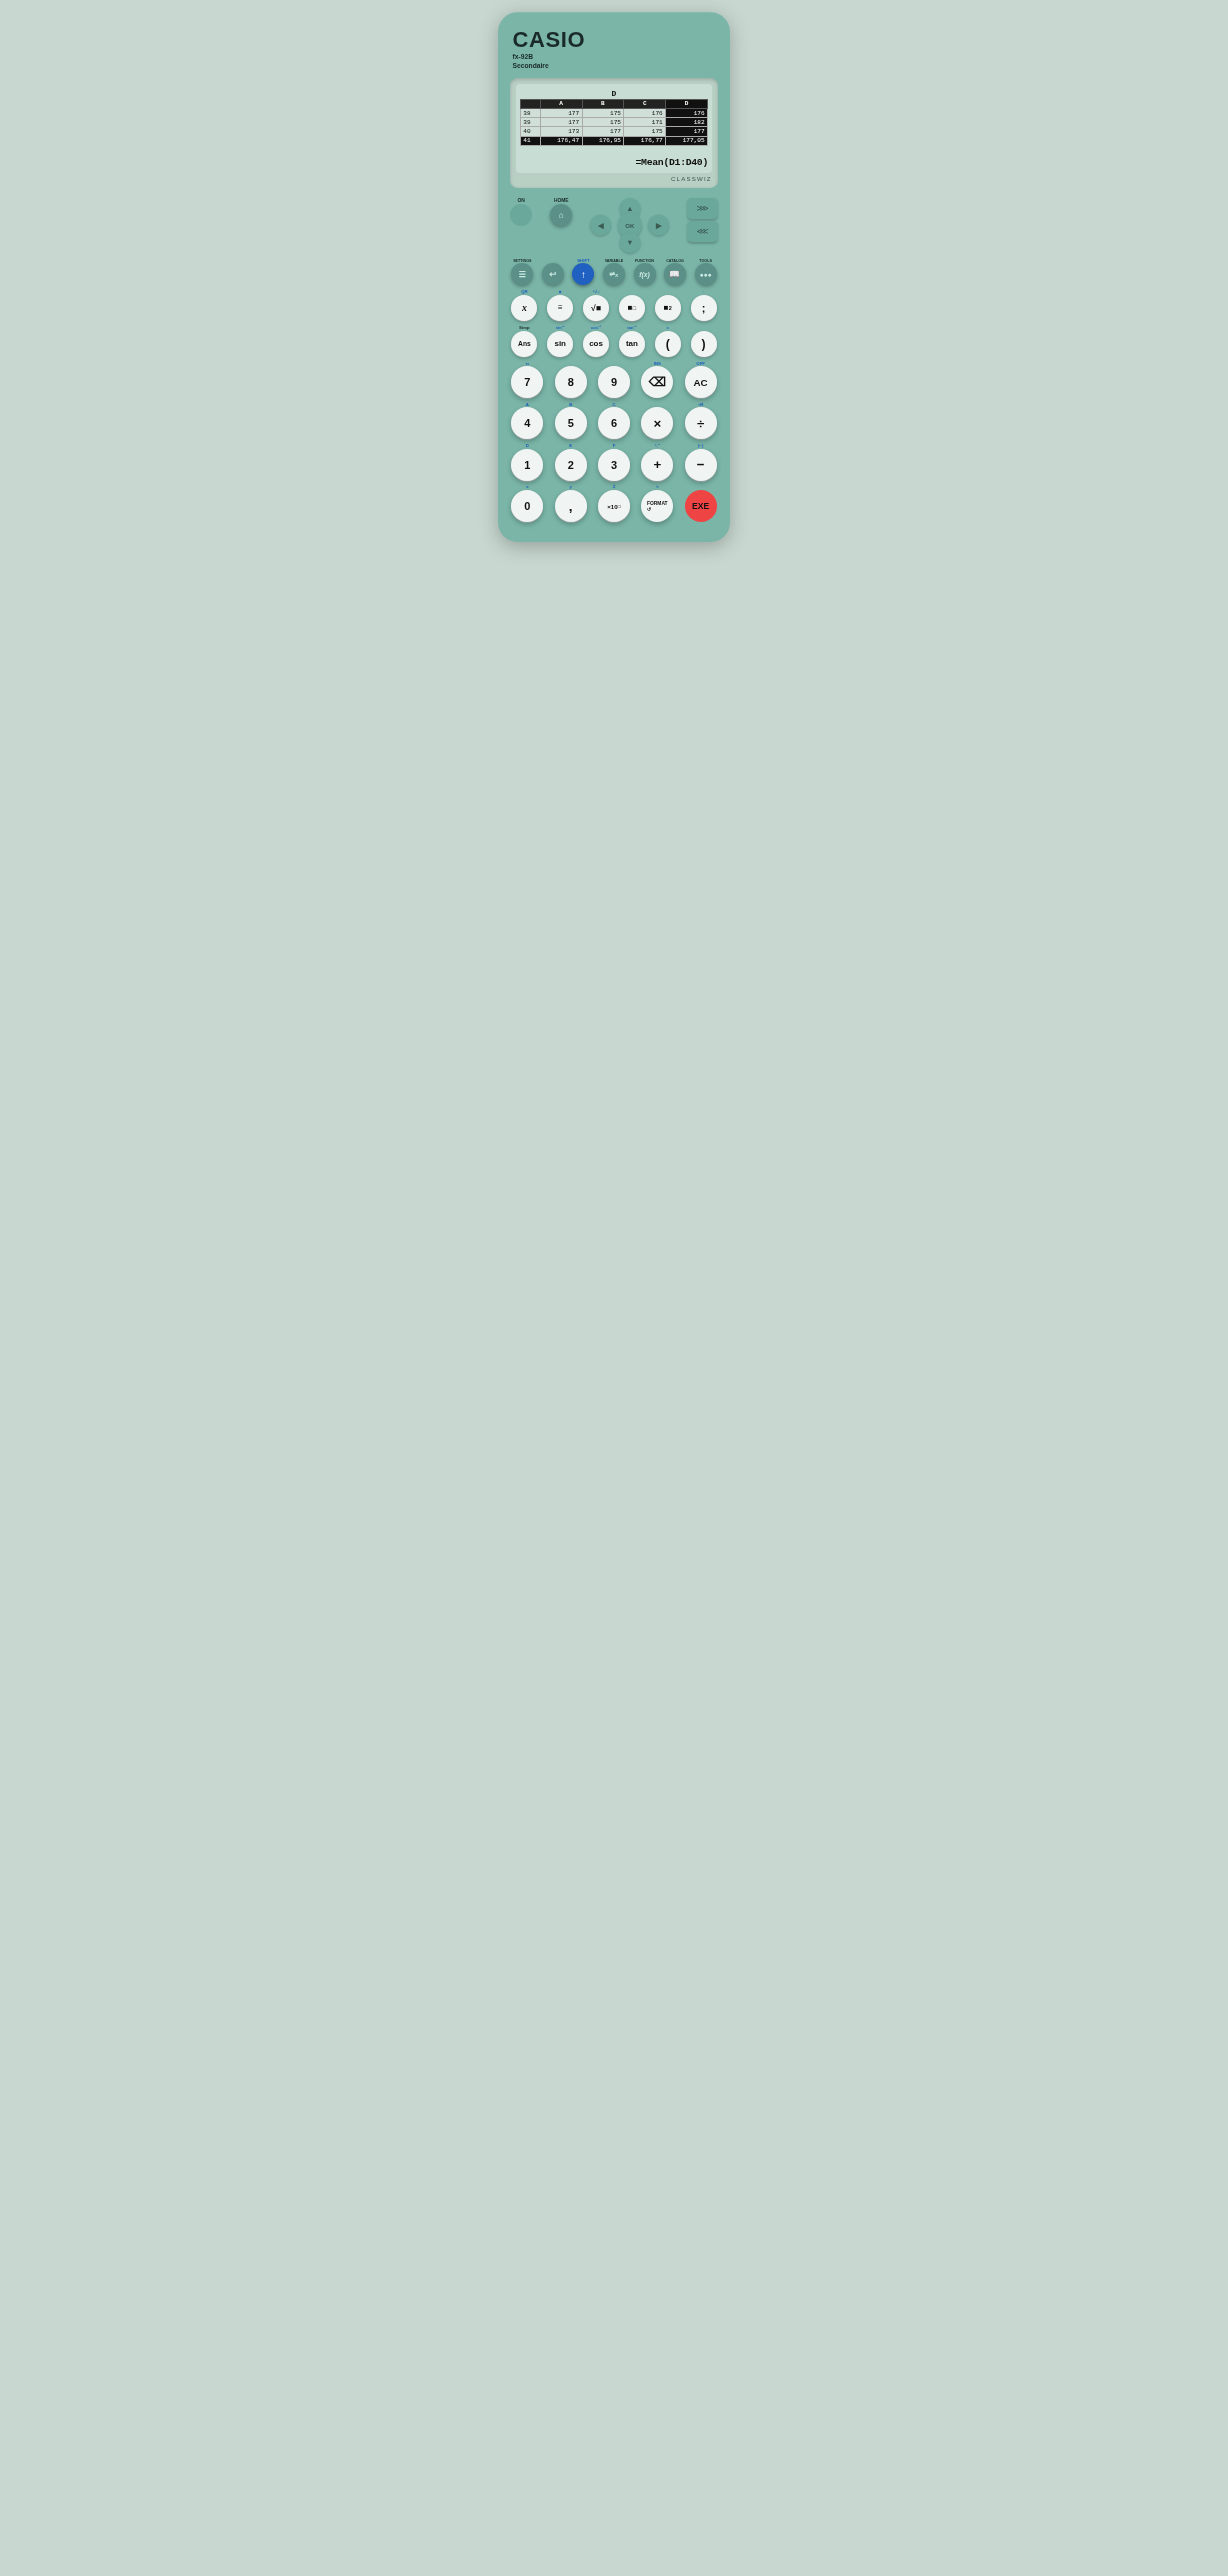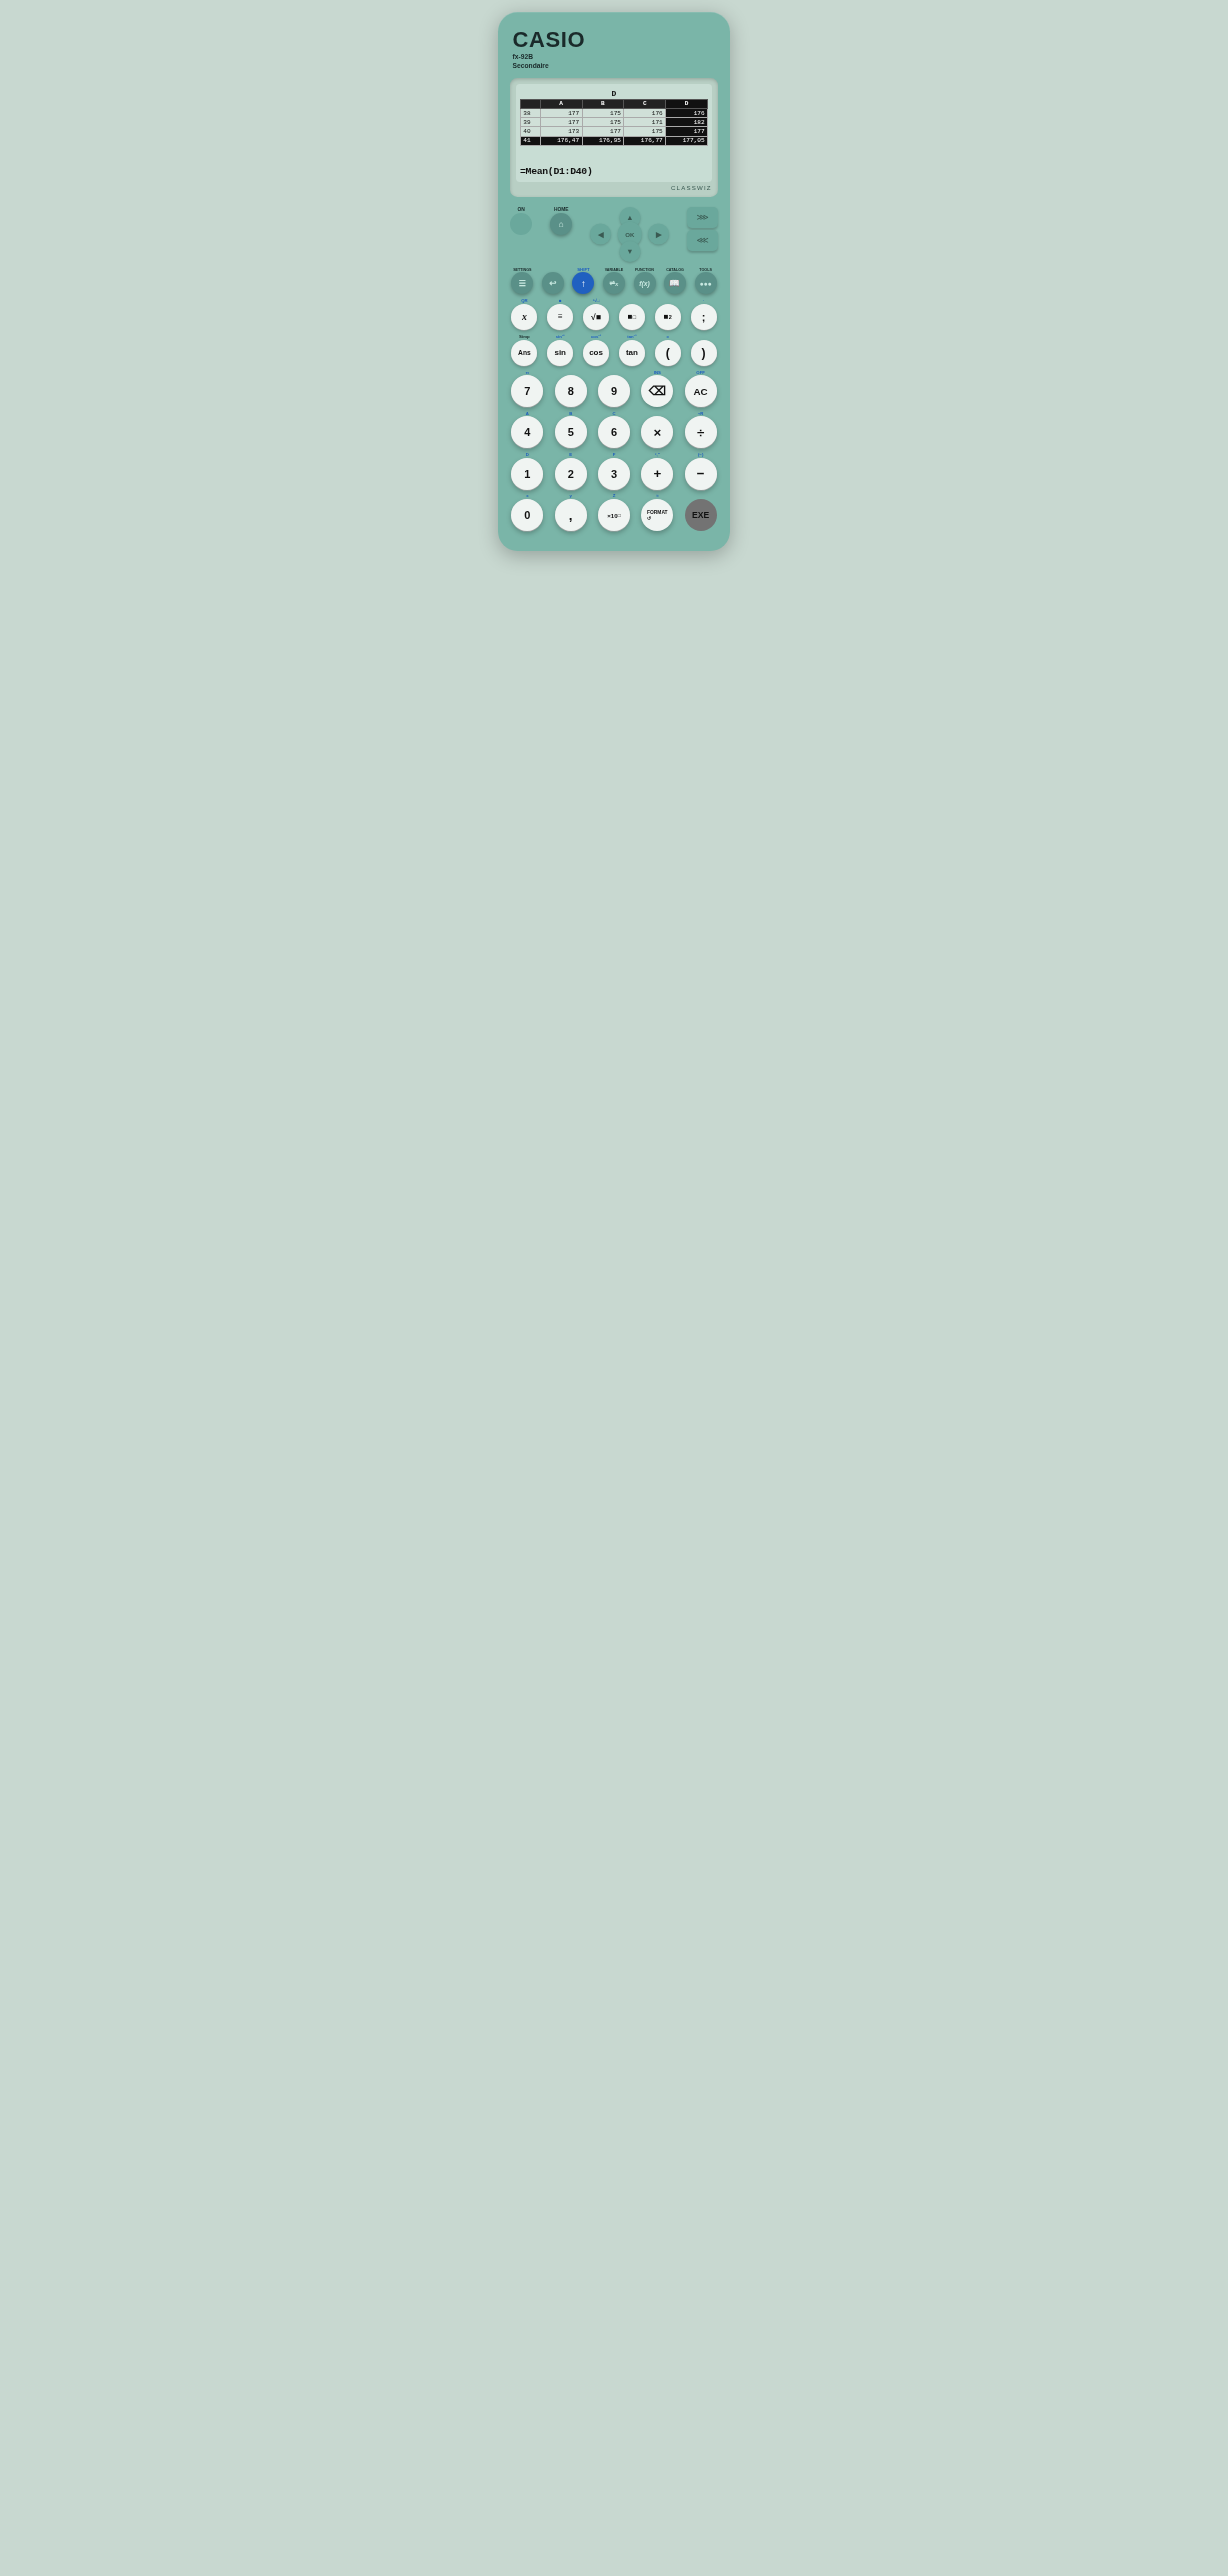--- a/index.html
+++ b/index.html
@@ -94,25 +94,25 @@
     }
     .spreadsheet-table tr.active-row td.row-num {
       background: #111;
       color: #fff;
     }
     .spreadsheet-table td.highlight-d {
       background: #111;
       color: #fff;
     }
     .formula-line {
-      text-align: left;
+      text-align: right;
       font-size: 9.8px;
       font-weight: bold;
       color: #111;
-      margin-top: 20px;
+      margin-top: 11px;
       font-family: 'Courier New', monospace;
       letter-spacing: -0.3px;
     }
     .classwiz-label {
       text-align: right;
       font-size: 6.1px;
       letter-spacing: 1.2px;
       color: #3a5a52;
       margin-top: 2.4px;
       font-weight: 500;
@@ -313,21 +313,21 @@
     }
     
     .btn-format {
       background: #f0f4f2;
       color: #111;
       font-size: 5.5px;
       font-weight: bold;
     }
     
     .btn-exe {
-      background: #737373;
+      background: #ef4444;
       color: #111;
       font-weight: bold;
     }
   </style>
 </head>
 <body>
 
 <div class="calculator">
 
   <div class="brand-section">

